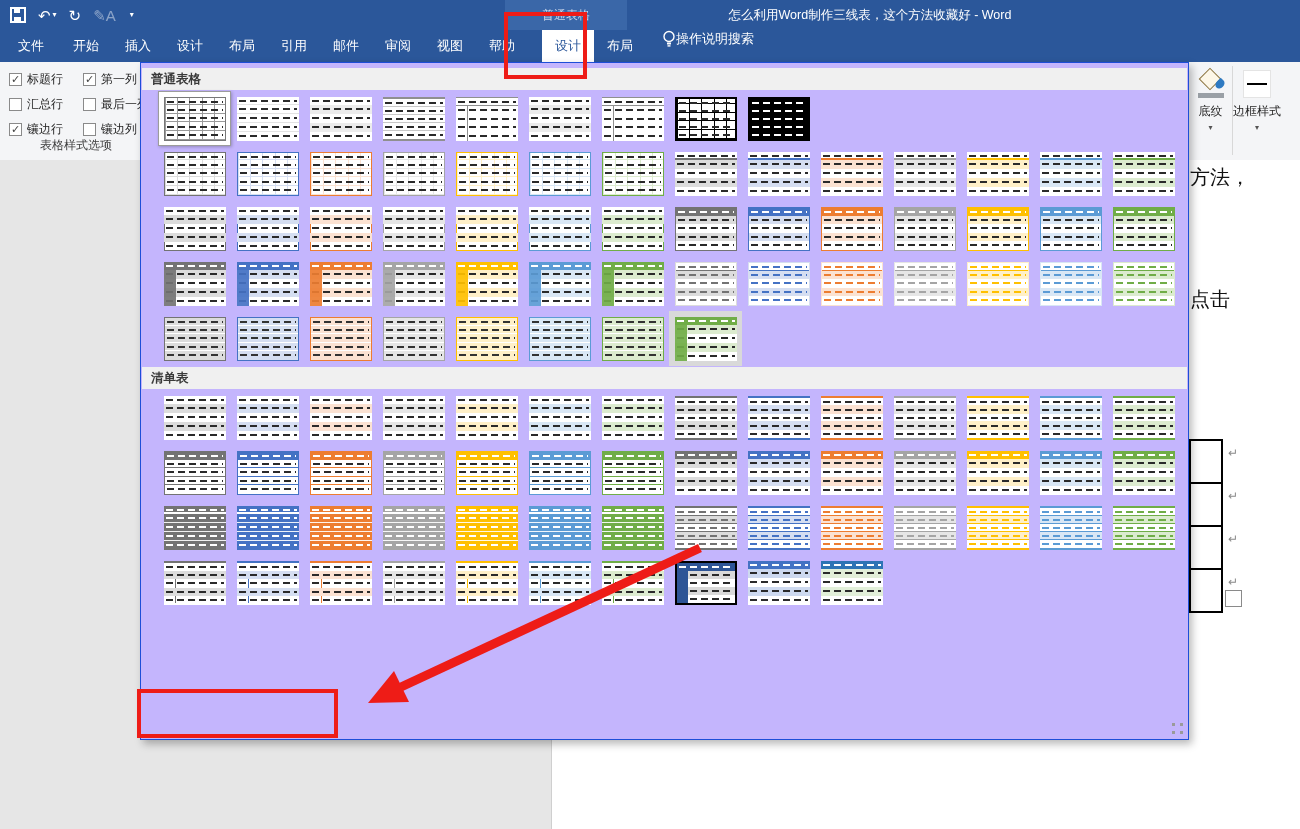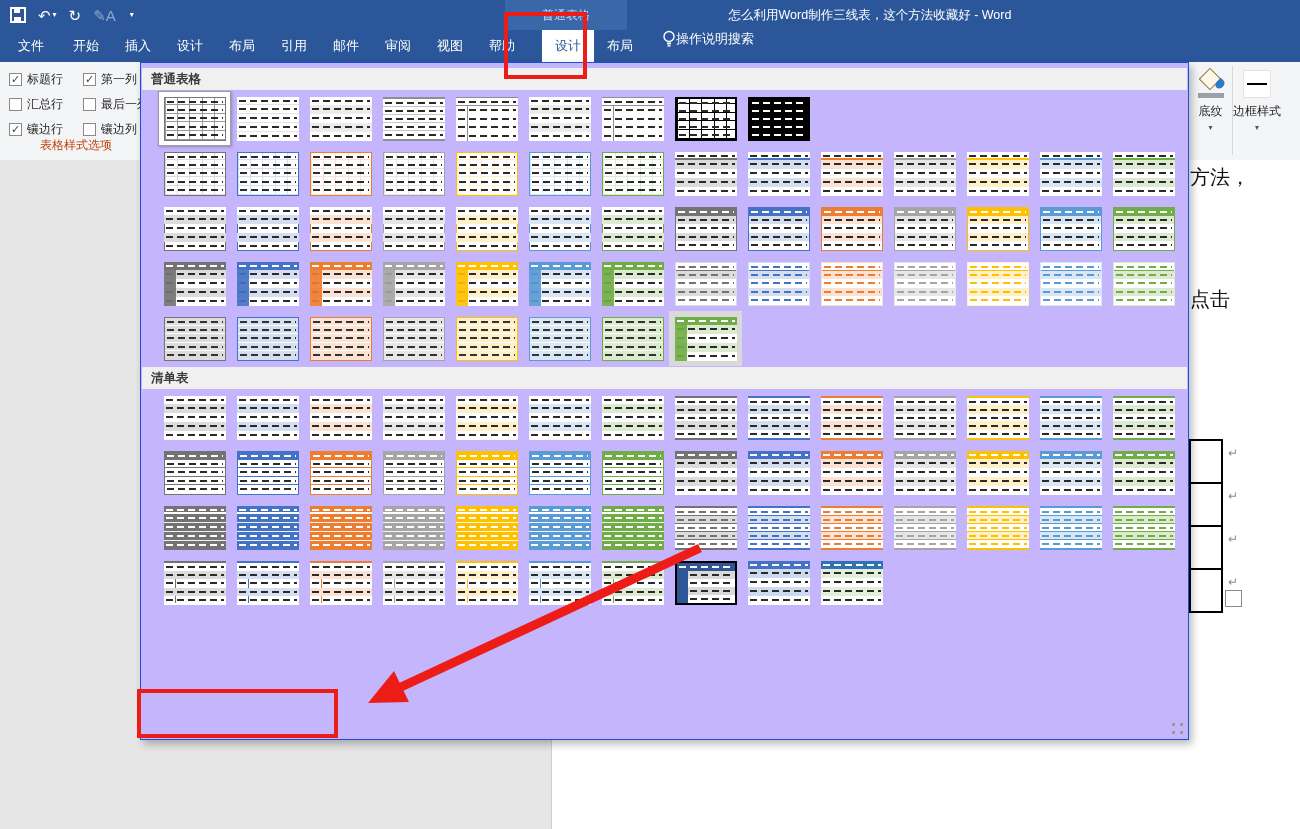--- a/index.html
+++ b/index.html
@@ -27,21 +27,21 @@
   .tellme{display:flex;align-items:flex-start;margin-left:16px;white-space:nowrap;}
   .bulb{width:14px;height:18px;}
 
   
   .ribbon{position:absolute;left:0;top:62px;width:1300px;height:98px;background:#f4f5f7;border-bottom:1px solid #d2d2d2;}
   .optpanel{position:absolute;left:0;top:0;width:152px;height:97px;border-right:1px solid #d8d8d8;}
   .cbgrid{display:grid;grid-template-columns:74px 78px;row-gap:8px;padding:9px 0 0 9px;}
   .cbitem{display:flex;align-items:center;gap:5px;font-size:12px;color:#262626;white-space:nowrap;}
   .cbbox{width:13px;height:13px;border:1px solid #8a8a8a;background:#fff;box-sizing:border-box;
     display:flex;align-items:center;justify-content:center;font-size:11px;color:#444;}
-  .grouplabel{position:absolute;left:0;bottom:5px;width:152px;text-align:center;font-size:12px;color:#c2410c;}
+  .grouplabel{position:absolute;left:0;bottom:5px;width:152px;text-align:center;font-size:12px;color:#404040;}
   .ribbon-right{position:absolute;left:1189px;top:0;width:92px;height:97px;display:flex;}
   .rbtn{flex:1;display:flex;flex-direction:column;align-items:center;padding-top:8px;gap:3px;font-size:12px;color:#262626;}
   .rbtn .lbl{margin-top:2px;white-space:nowrap;}
   .rbtn .crt{font-size:8px;color:#555;}
   .vsep{width:1px;background:#d8d8d8;margin:4px 0;}
   .bucket{width:30px;height:28px;position:relative;}
   .bucket .tilt{position:absolute;left:6px;top:1px;width:14px;height:14px;border:1px solid #8a7340;background:#fdf7e8;transform:rotate(45deg);}
   .bucket .drop{position:absolute;right:2px;top:9px;width:8px;height:10px;background:#2f7ac2;border-radius:0 60% 60% 60%;transform:rotate(45deg);}
   .bucket .bar{position:absolute;left:2px;bottom:0;width:26px;height:5px;background:#9aa0a6;}
   .bline{width:26px;height:26px;display:flex;align-items:center;justify-content:center;background:#fff;border:1px solid #e4e4e4;}

